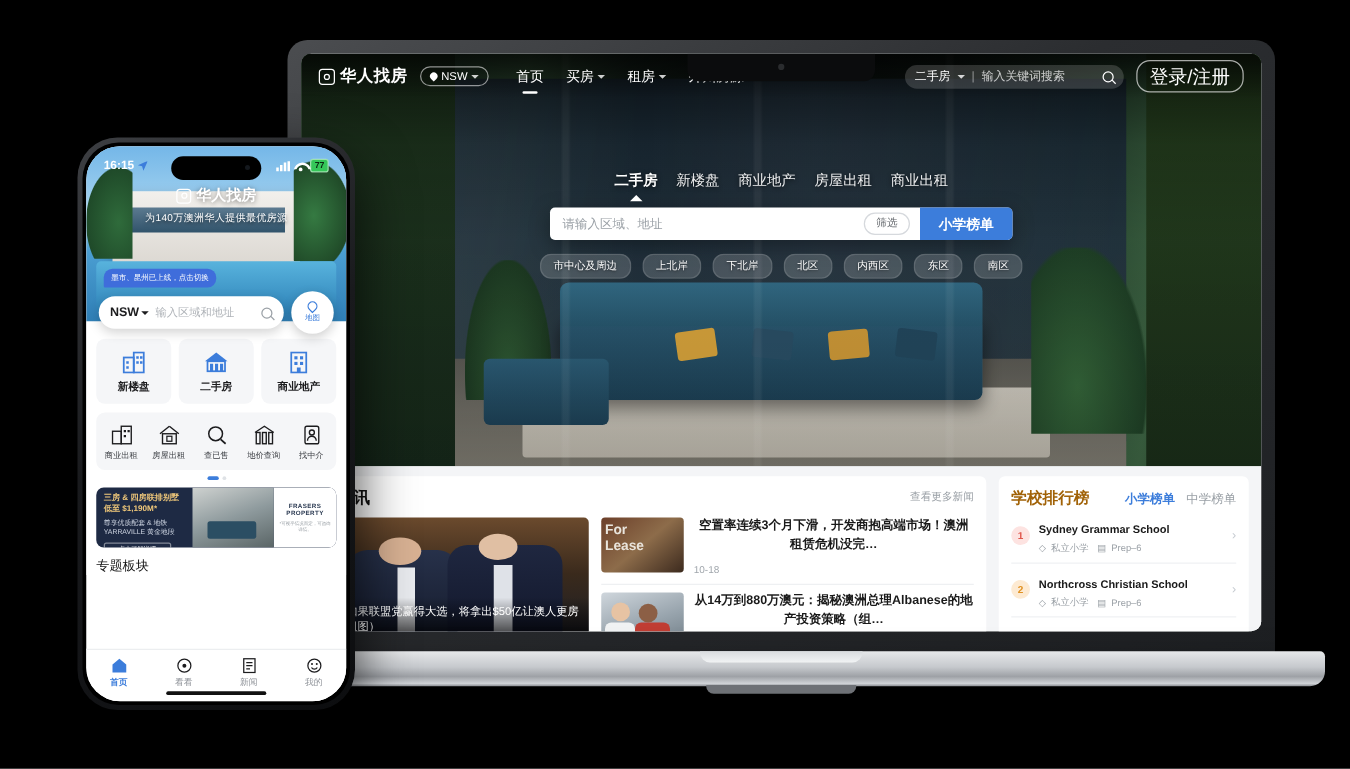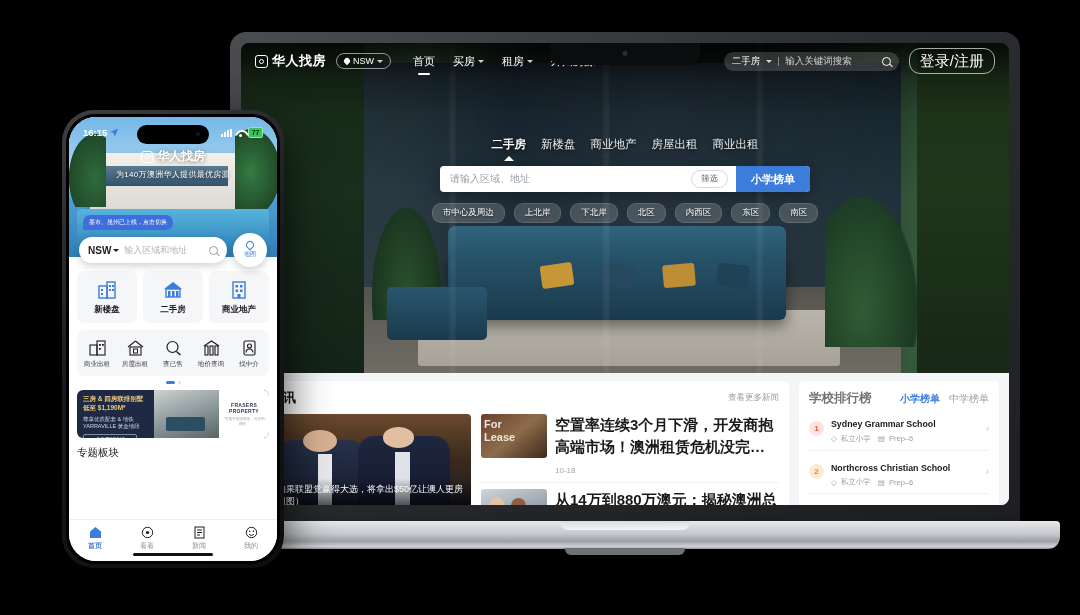--- a/index.html
+++ b/index.html
@@ -168,27 +168,27 @@
   .ni-thumb{ width:66px; height:44px; border-radius:3px; flex:none; position:relative; overflow:hidden;}
   .ni-a{ background:linear-gradient(140deg,#6c3f2a,#8d6c4a 50%,#3c2a1e);}
   .ni-a:before{content:"For";position:absolute;left:3px;top:4px;color:#e9e4dc;font-size:11px;font-weight:700;}
   .ni-a:after{content:"Lease";position:absolute;left:3px;top:17px;color:#e9e4dc;font-size:11px;font-weight:700;}
   .ni-b{ background:linear-gradient(160deg,#cfd6dc,#98a4ad 55%,#6f7c85);}
   .ni-b .h1{position:absolute;left:8px;top:8px;width:15px;height:15px;border-radius:50%;background:#e7c3a3;}
   .ni-b .h2{position:absolute;left:30px;top:9px;width:15px;height:15px;border-radius:50%;background:#8c5f45;}
   .ni-b .b1{position:absolute;left:3px;top:24px;width:24px;height:20px;background:#f0f2f3;border-radius:5px 5px 0 0;}
   .ni-b .b2{position:absolute;left:27px;top:24px;width:28px;height:20px;background:#c03d33;border-radius:5px 5px 0 0;}
   .ni-txt{ flex:1; min-width:0; }
-  .ni-title{ font-size:15px; line-height:1.45; color:#1a1a1a; font-weight:600;
-    display:-webkit-box; -webkit-line-clamp:2; -webkit-box-orient:vertical; overflow:hidden;}
+  .ni-title{ font-size:10px; line-height:1.45; color:#1a1a1a; font-weight:600;
+    display:-webkit-box; -webkit-line-clamp:2; -webkit-box-orient:vertical; overflow:hidden;text-align:center;}
   .ni-date{ font-size:8px; color:#a0a6ac; margin-top:8px;}
 
   .school-col{ width:200px; background:#fff; border-radius:5px; padding:9px 10px;}
   .sc-head{ display:flex; align-items:center;}
-  .sc-title{ font-size:12.5px; font-weight:700; color:#737373;}
+  .sc-title{ font-size:12.5px; font-weight:700; color:#a16207;}
   .sc-tabs{ margin-left:auto; display:flex; gap:9px; font-size:10px;}
   .sc-tab{ color:#9aa0a6;}
   .sc-tab.active{ color:#3c7ddb; font-weight:700;}
   .sc-row{ display:flex; align-items:center; gap:7px; padding:6px 0;
     border-bottom:1px solid #f0f1f3;}
   .sc-rank{ width:15px; height:15px; border-radius:50%; flex:none;
     font-size:8px; display:flex;align-items:center;justify-content:center; font-weight:700;}
   .r1{ background:#fde3e1; color:#e0554b;}
   .r2{ background:#fdead2; color:#e09020;}
   .sc-info{ flex:1; min-width:0;}

